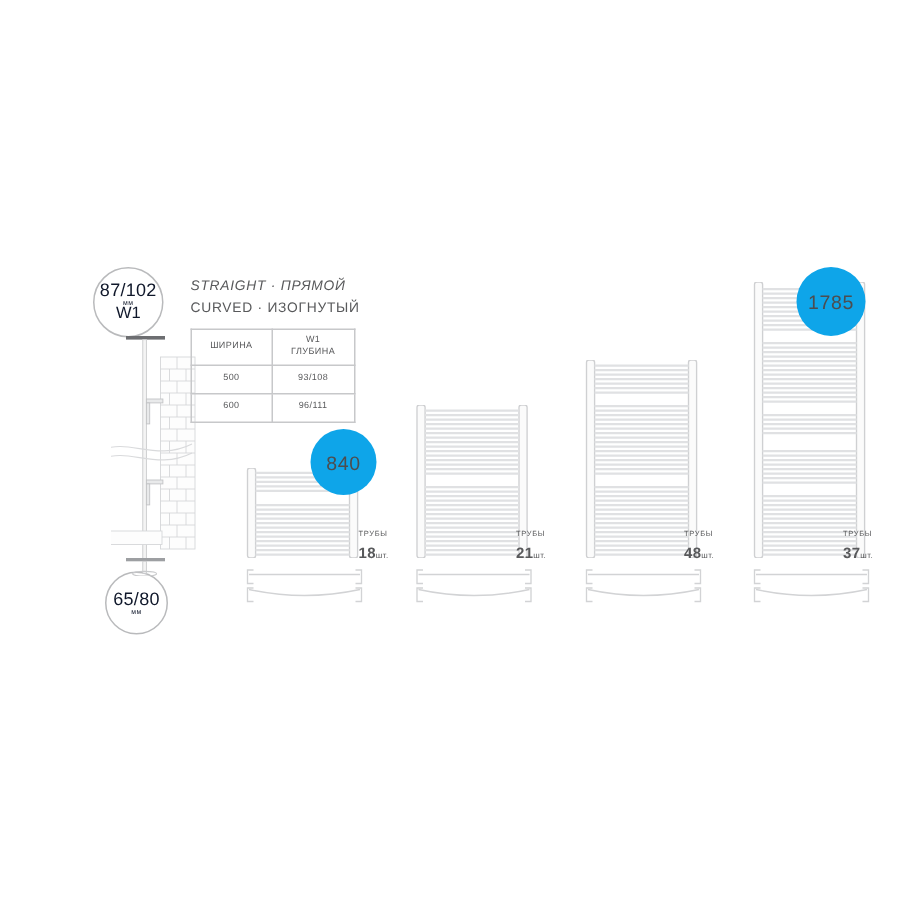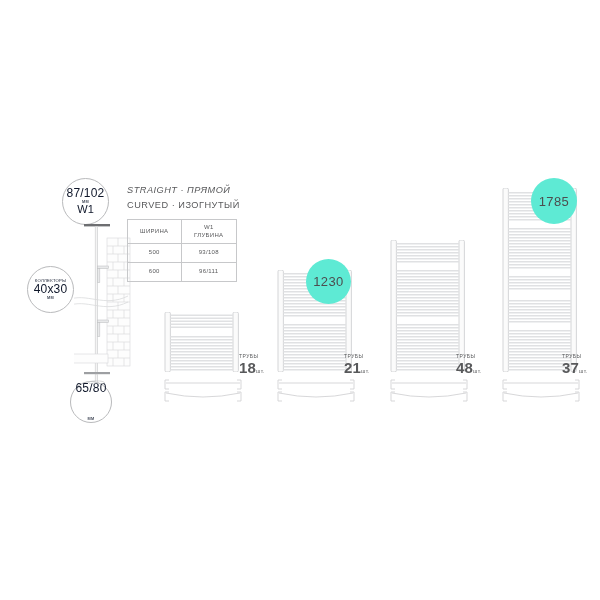--- a/index.html
+++ b/index.html
@@ -21,21 +21,21 @@
     background: #fff; color: #0f172a; line-height: 1.05;
   }
   .ocirc .big { font-size: 12px; letter-spacing: .2px; }
   .ocirc .mid { font-size: 11px; }
   .ocirc .sm  { font-size: 4.6px; letter-spacing: .3px; }
   .ocirc .tiny{ font-size: 4.2px; letter-spacing: .3px; }
 
   
   .pcirc {
     position: absolute; border-radius: 50%;
-    background: #5eead4;
+    background: #0ea5e9;
     display: flex; align-items: center; justify-content: center;
     color: #4d4d4f; font-size: 13px; letter-spacing: .4px;
   }
 
   
   .spec { position: absolute; border-collapse: collapse; }
   .spec td, .spec th {
     border: 1px solid #c7c8ca; color: #58595b; font-weight: normal;
     text-align: center; font-size: 6px; letter-spacing: .3px; line-height: 1.25;
     padding: 0;
@@ -43,42 +43,37 @@
 
   
   .rad { position: absolute; }
 
   
   .plan { position: absolute; }
 
   
   .pipes { position: absolute; color: #58595b; }
   .pipes .cap { font-size: 5px; letter-spacing: .45px; display:block; }
-  .pipes .num { font-size: 15px; font-weight: bold; letter-spacing: .2px; }
+  .pipes .num { font-size: 10px; font-weight: bold; letter-spacing: .2px; }
   .pipes .unit{ font-size: 5.4px; letter-spacing: .3px; }
 </style>
 </head>
 <body>
 
 <div id="stage">
 
   <div class="ocirc" style="left:62px; top:178px; width:47px; height:47px;">
     <span class="big">87/102</span>
     <span class="sm">мм</span>
     <span class="mid">W1</span>
   </div>
 
 
-  <div class="ocirc" style="left:27px; top:266px; width:47px; height:47px;">
-    <span class="tiny">КОЛЛЕКТОРЫ</span>
-    <span class="big">40x30</span>
-    <span class="sm">мм</span>
-  </div>
-
-  <div class="ocirc" style="left:70px; top:381px; width:42px; height:42px;justify-content:space-between;">
+
+  <div class="ocirc" style="left:70px; top:381px; width:42px; height:42px;">
     <span class="big">65/80</span>
     <span class="sm">мм</span>
   </div>
 
   <svg style="position:absolute; left:74px; top:222px; width:60px; height:162px;" viewBox="0 0 60 162">
 
     <rect x="10" y="2" width="26" height="2.4" fill="#6d6e71"></rect>
 
     <rect x="21.2" y="4.4" width="2.4" height="146" fill="#f4f4f4" stroke="#c9cacc" stroke-width="0.6"></rect>
 
@@ -191,20 +186,23 @@
       <rect x="6.4" y="36" width="62.6" height="1.5"></rect>
         <rect x="6.4" y="39" width="62.6" height="1.5"></rect>
       <rect x="6.4" y="42" width="62.6" height="1.5"></rect>
         <rect x="6.4" y="45" width="62.6" height="1.5"></rect>
       <rect x="6.4" y="48" width="62.6" height="1.5"></rect>
         <rect x="6.4" y="51" width="62.6" height="1.5"></rect>
       <rect x="6.4" y="54" width="62.6" height="1.5"></rect>
         <rect x="6.4" y="57" width="62.6" height="1.5"></rect>
     </g>
   </svg>
+  <div class="pcirc" style="left:207px; top:286px; width:44px; height:44px;">
+    <span>840</span>
+  </div>
   <div class="pipes" style="left:239px; top:353px;">
     <span class="cap">ТРУБЫ</span>
     <span class="num">18</span><span class="unit">шт.</span>
   </div>
   <svg class="plan" style="left:163px; top:378px; width:80px; height:26px;" viewBox="0 0 80 26">
     <g stroke="#d2d3d5" stroke-width="0.9" fill="none">
       <path d="M6 2 L2 2 L2 11 L6 11"></path>
         <path d="M74 2 L78 2 L78 11 L74 11"></path>
       <line x1="3" y1="5" x2="77" y2="5"></line>
       <path d="M6 14 L2 14 L2 23 L6 23"></path>
@@ -245,23 +243,20 @@
       <rect x="6.4" y="78" width="62.6" height="1.5"></rect>
         <rect x="6.4" y="81" width="62.6" height="1.5"></rect>
       <rect x="6.4" y="84" width="62.6" height="1.5"></rect>
         <rect x="6.4" y="87" width="62.6" height="1.5"></rect>
       <rect x="6.4" y="90" width="62.6" height="1.5"></rect>
         <rect x="6.4" y="93" width="62.6" height="1.5"></rect>
       <rect x="6.4" y="96" width="62.6" height="1.5"></rect>
         <rect x="6.4" y="99" width="62.6" height="1.5"></rect>
     </g>
   </svg>
-  <div class="pcirc" style="left:306px; top:259px; width:45px; height:45px;">
-    <span>1230</span>
-  </div>
   <div class="pipes" style="left:344px; top:353px;">
     <span class="cap">ТРУБЫ</span>
     <span class="num">21</span><span class="unit">шт.</span>
   </div>
   <svg class="plan" style="left:276px; top:378px; width:80px; height:26px;" viewBox="0 0 80 26">
     <g stroke="#d2d3d5" stroke-width="0.9" fill="none">
       <path d="M6 2 L2 2 L2 11 L6 11"></path>
         <path d="M74 2 L78 2 L78 11 L74 11"></path>
       <line x1="3" y1="5" x2="77" y2="5"></line>
       <path d="M6 14 L2 14 L2 23 L6 23"></path>

